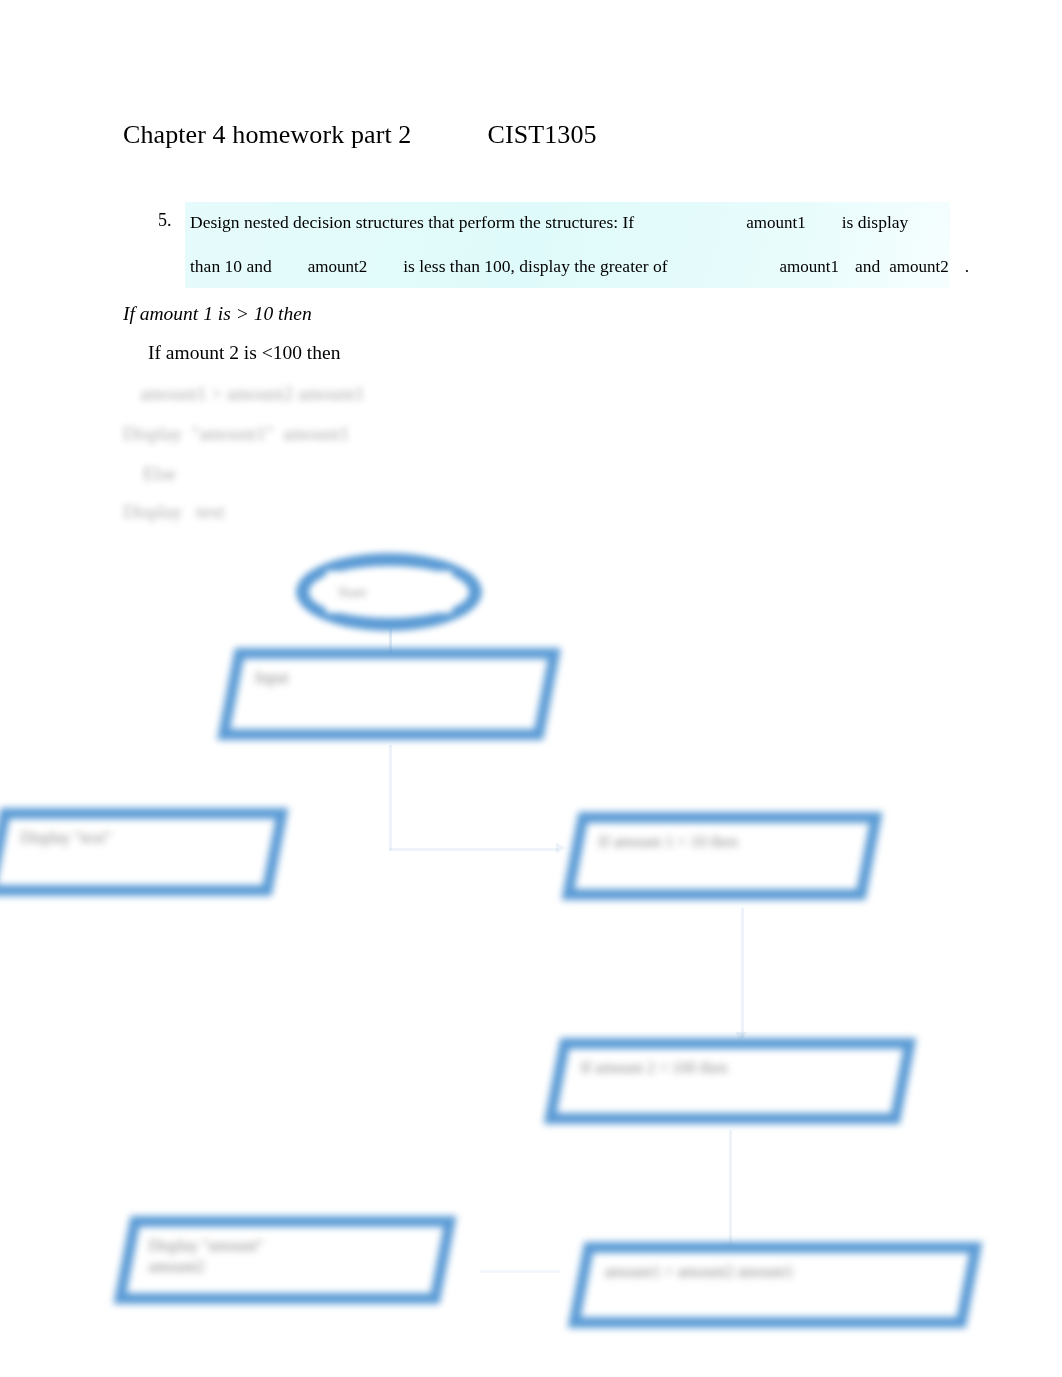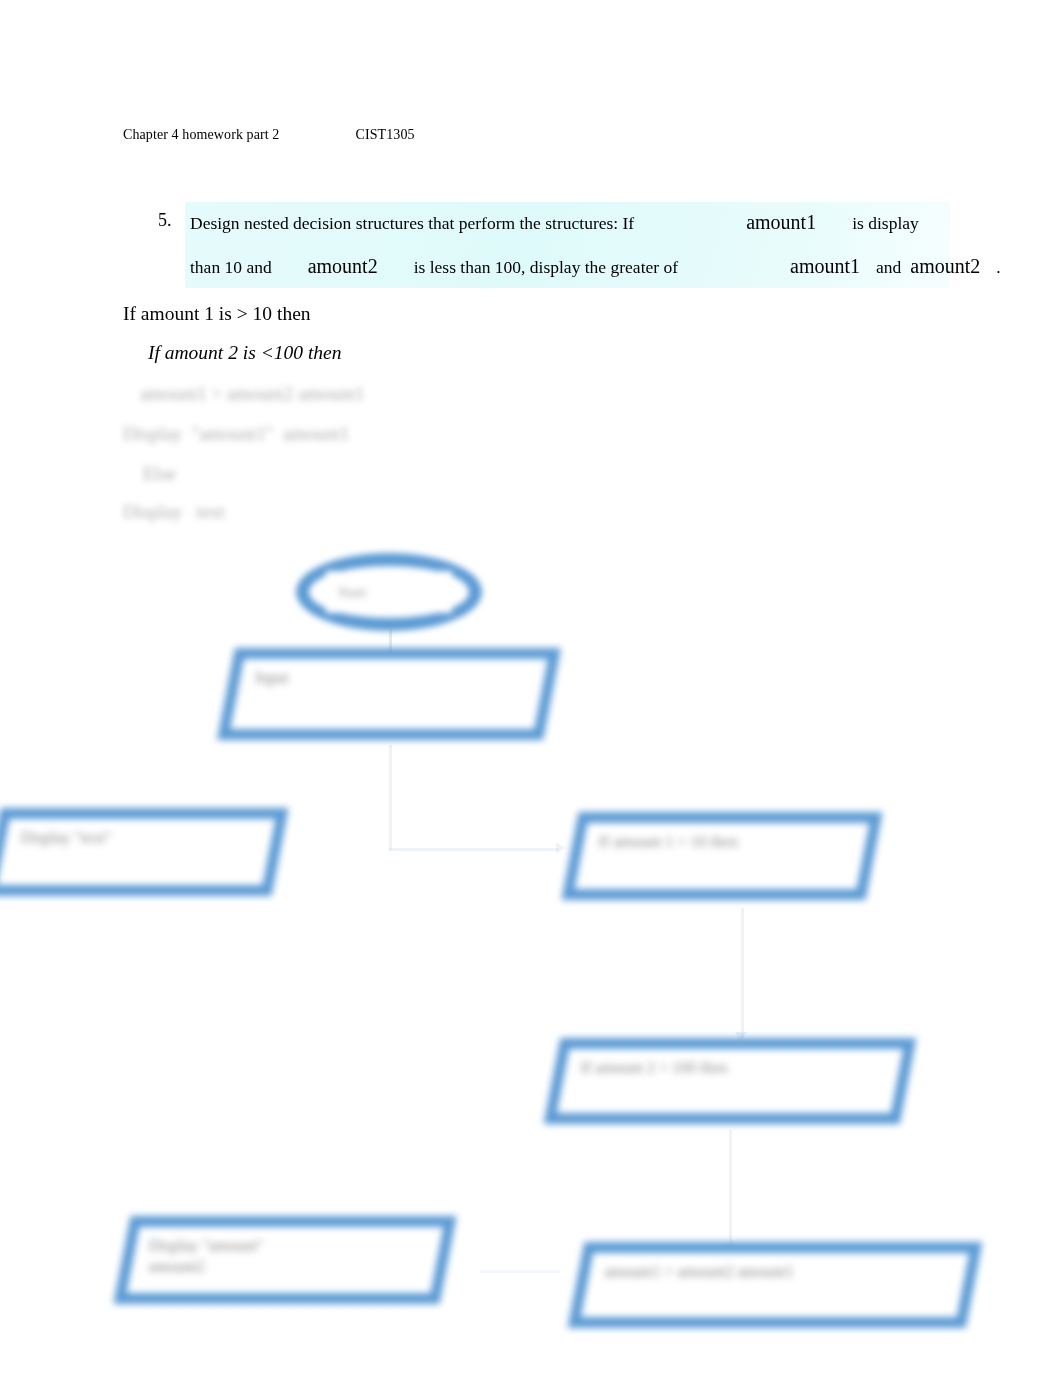--- a/index.html
+++ b/index.html
@@ -20,21 +20,21 @@
     position: absolute;
     inset: 0;
     background: #ffffff;
   }
 
   
   .doc-header {
     position: absolute;
     left: 123px;
     top: 122px;
-    font-size: 14px;
+    font-size: 26px;
     line-height: 26px;
     white-space: pre;
     letter-spacing: 0.1px;
   }
   .doc-header .gap {
     display: inline-block;
     width: 76px;
   }
 
   
@@ -62,37 +62,37 @@
   }
   .q-line {
     position: absolute;
     font-size: 17.5px;
     line-height: 24px;
     white-space: pre;
   }
   .q-line-1 { left: 40px; top: 12px; }
   .q-line-2 { left: 40px; top: 56px; }
   .q-small {
-    font-size: 20px;
+    font-size: 17px;
     margin-top: 19px;
   }
   .sp-lg { display: inline-block; width: 112px; }
   .sp-md { display: inline-block; width: 36px; }
   .sp-sm { display: inline-block; width: 16px; }
   .sp-xs { display: inline-block; width: 9px; }
 
   
   .code-line {
     position: absolute;
     font-size: 19.5px;
     line-height: 26px;
     white-space: pre;
   }
-  .code-1 { left: 123px; top: 301px; }
-  .code-2 { left: 148px; top: 340px; font-style: italic; }
+  .code-1 { left: 123px; top: 301px; font-style: italic; }
+  .code-2 { left: 148px; top: 340px; }
 
   
   .code-blur {
     position: absolute;
     font-size: 19px;
     line-height: 26px;
     white-space: pre;
     color: #8e8e8e;
     filter: blur(3.4px);
     opacity: 0.72;

